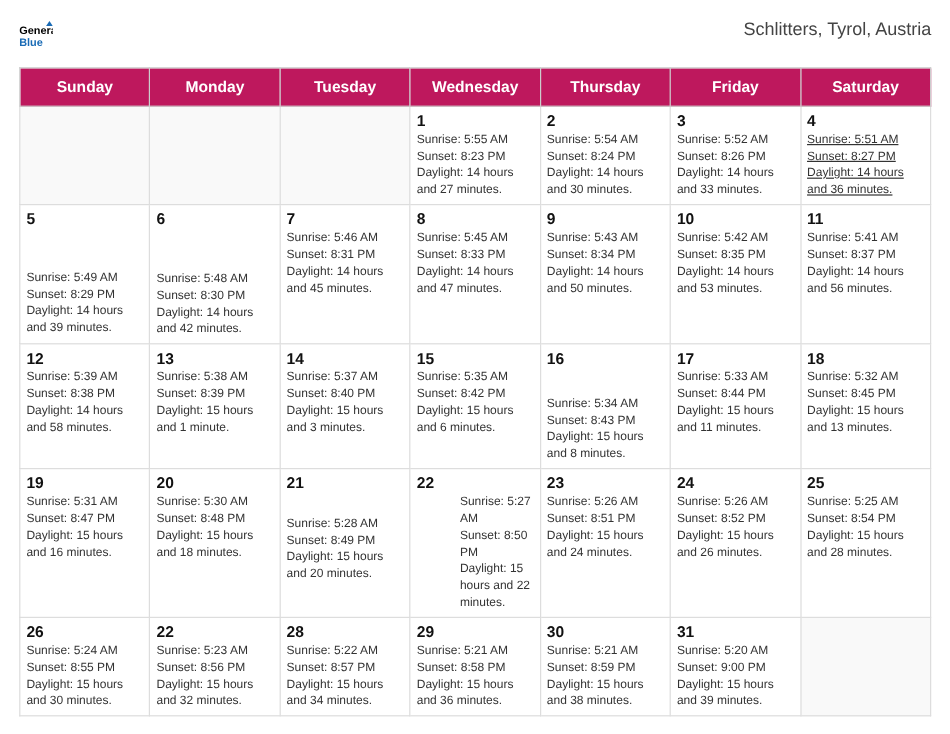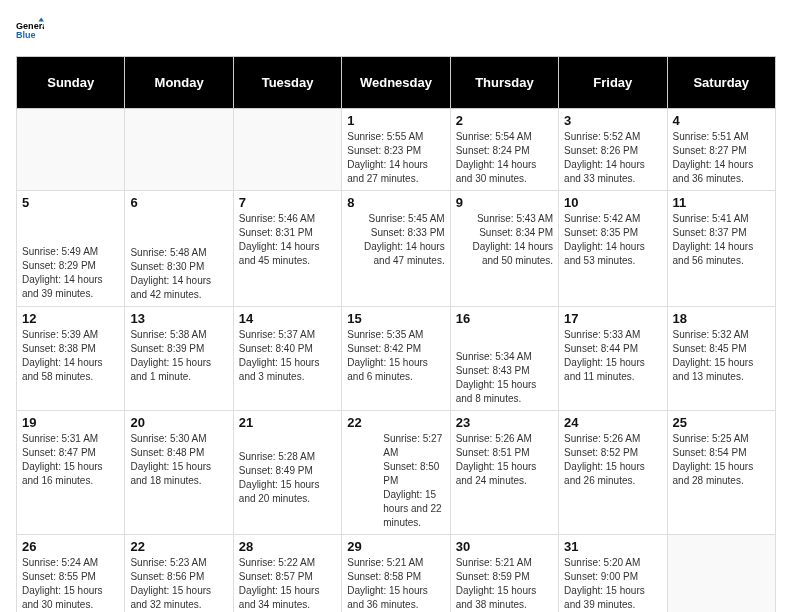--- a/index.html
+++ b/index.html
@@ -36,24 +36,24 @@
     .location {
       font-size: 15px;
       color: #444;
     }
     table {
       width: 100%;
       border-collapse: collapse;
       table-layout: fixed;
     }
     th {
-      background-color: #000000;
+      background-color: #be185d;
       color: #fff;
       text-align: center;
-      padding: 18px 4px;
+      padding: 8px 4px;
       font-size: 13px;
       font-weight: bold;
       border: 1px solid #ccc;
     }
     td {
       border: 1px solid #ddd;
       vertical-align: top;
       padding: 4px 5px;
       font-size: 10.5px;
       color: #333;
@@ -81,20 +81,21 @@
 
 <div class="header">
   <div class="logo">
     <svg class="logo-icon" viewBox="0 0 40 40">
       <text y="18" font-size="13" font-weight="bold" fill="#000">General</text>
       <text y="32" font-size="13" font-weight="bold" fill="#1a6bb5">Blue</text>
       <polygon points="32,8 40,8 36,2" fill="#1a6bb5"></polygon>
     </svg>
   </div>
   <div class="title-block">
+    <div class="location">Schlitters, Tyrol, Austria</div>
   </div>
 </div>
 
 <table>
   <thead>
     <tr>
     <th>Sunday</th>
         <th>Monday</th>
         <th>Tuesday</th>
         <th>Wednesday</th>
@@ -121,21 +122,21 @@
 Daylight: 14 hours and 30 minutes.</div>
         </td>
         <td>
           <span class="day-num">3</span>
           <div class="day-info" style="white-space: pre-line;">Sunrise: 5:52 AM
 Sunset: 8:26 PM
 Daylight: 14 hours and 33 minutes.</div>
         </td>
         <td>
           <span class="day-num">4</span>
-          <div class="day-info" style="white-space: pre-line;">Sunrise: 5:51 AM
+          <div class="day-info" style="white-space: pre-line; text-decoration: underline;">Sunrise: 5:51 AM
 Sunset: 8:27 PM
 Daylight: 14 hours and 36 minutes.</div>
         </td>
       </tr>
       <tr>
         <td>
           <span class="day-num">5</span>
           <div class="day-info" style="white-space: pre-line; margin-top: 35px;">Sunrise: 5:49 AM
 Sunset: 8:29 PM
 Daylight: 14 hours and 39 minutes.</div>
@@ -147,27 +148,27 @@
 Daylight: 14 hours and 42 minutes.</div>
         </td>
         <td>
           <span class="day-num">7</span>
           <div class="day-info" style="white-space: pre-line;">Sunrise: 5:46 AM
 Sunset: 8:31 PM
 Daylight: 14 hours and 45 minutes.</div>
         </td>
         <td>
           <span class="day-num">8</span>
-          <div class="day-info" style="white-space: pre-line; text-align: right;">Sunrise: 5:45 AM
+          <div class="day-info" style="white-space: pre-line;">Sunrise: 5:45 AM
 Sunset: 8:33 PM
 Daylight: 14 hours and 47 minutes.</div>
         </td>
         <td>
           <span class="day-num">9</span>
-          <div class="day-info" style="white-space: pre-line; text-align: right;">Sunrise: 5:43 AM
+          <div class="day-info" style="white-space: pre-line;">Sunrise: 5:43 AM
 Sunset: 8:34 PM
 Daylight: 14 hours and 50 minutes.</div>
         </td>
         <td>
           <span class="day-num">10</span>
           <div class="day-info" style="white-space: pre-line;">Sunrise: 5:42 AM
 Sunset: 8:35 PM
 Daylight: 14 hours and 53 minutes.</div>
         </td>
         <td>

